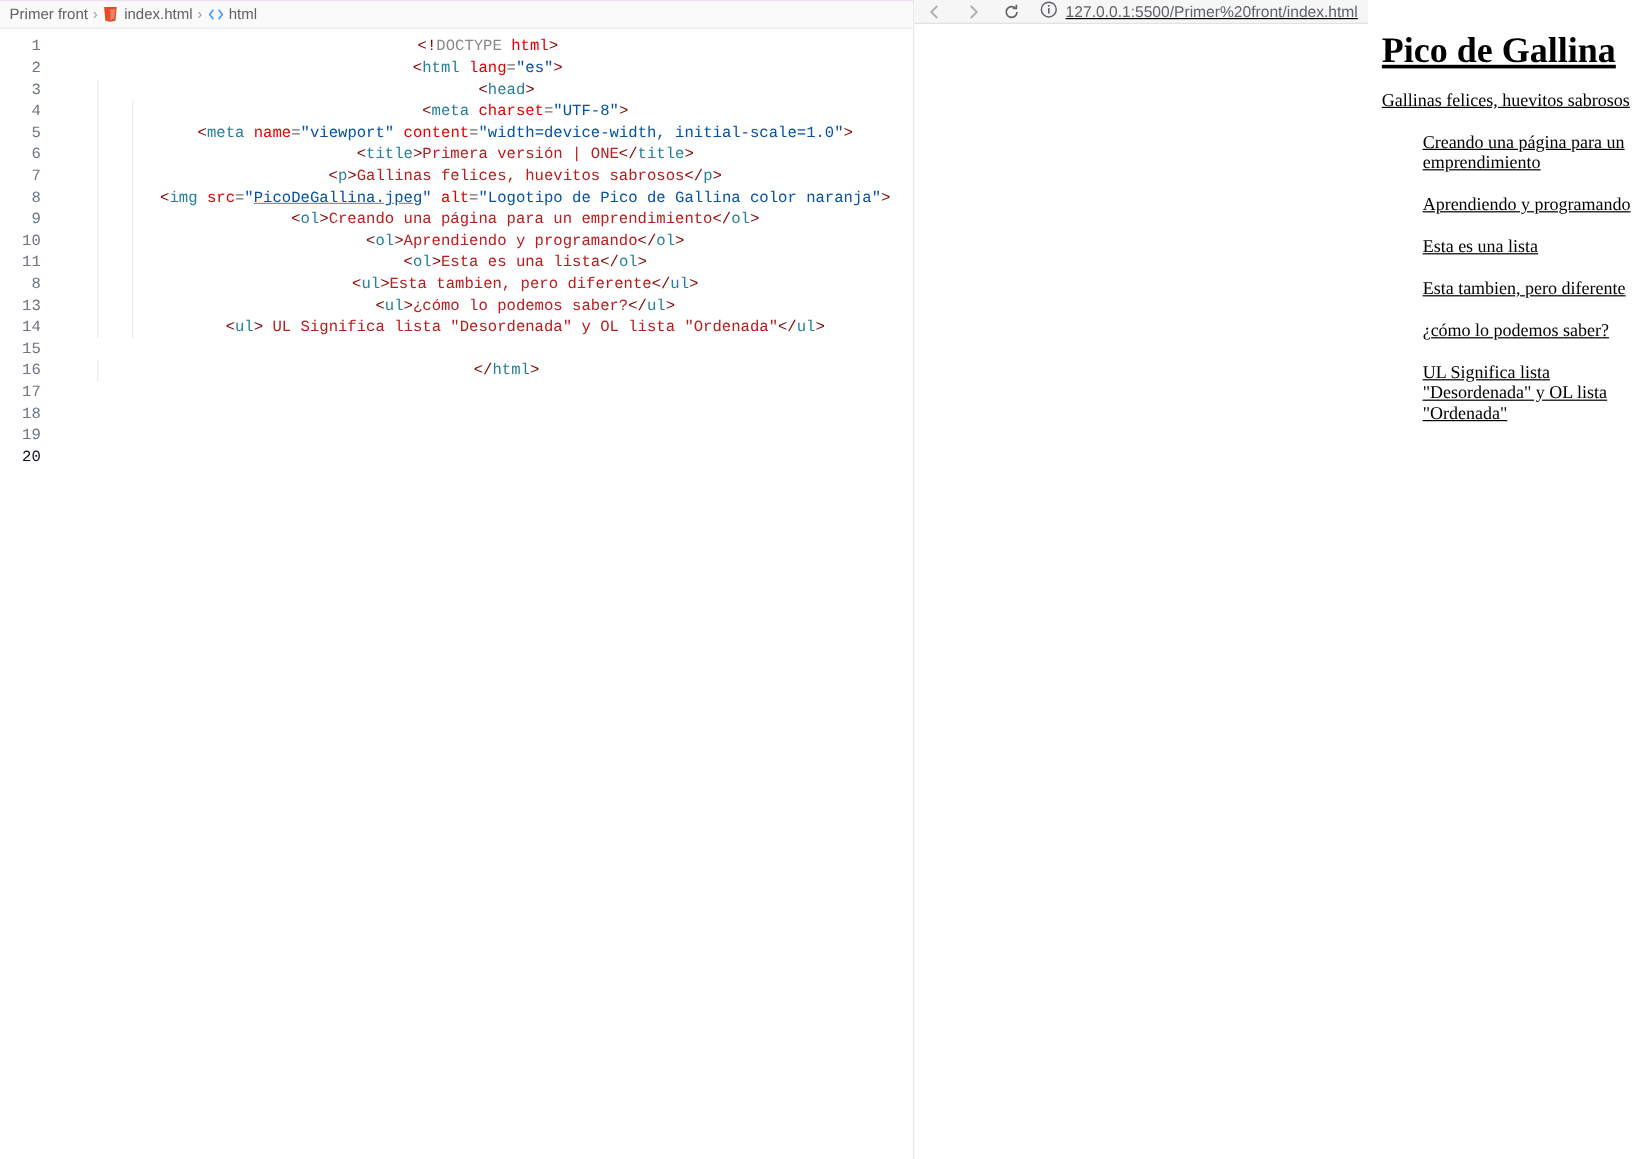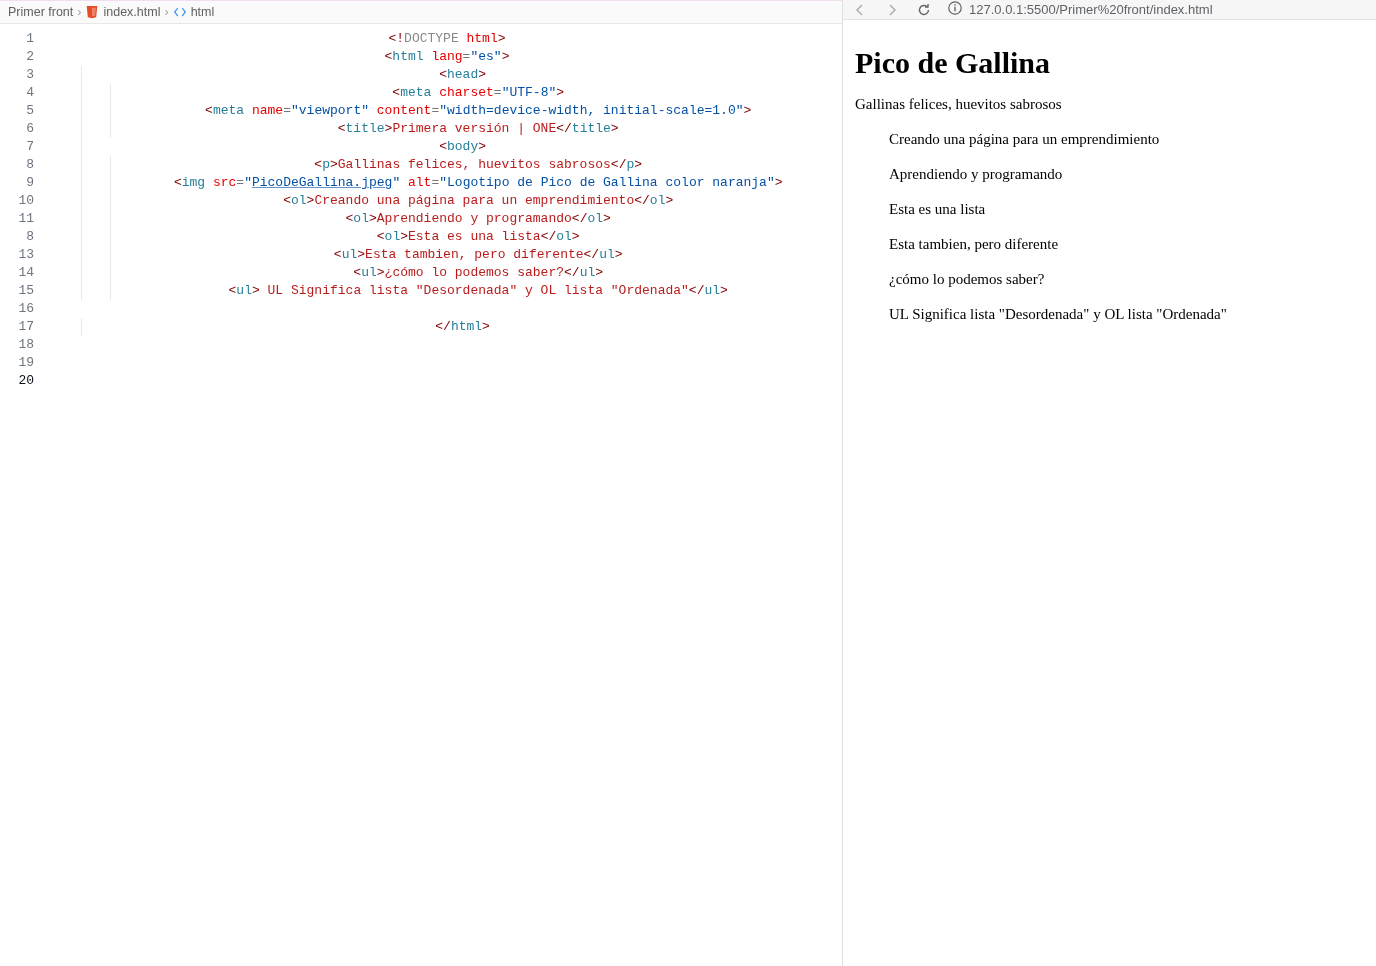--- a/index.html
+++ b/index.html
@@ -7,21 +7,21 @@
       font-family: -apple-system, BlinkMacSystemFont, "Segoe UI", sans-serif;
       display: flex;
       width: 1376px;
       height: 966px;
       overflow: hidden;
       background: #fff;
     }
 
     
     .editor-pane {
-      width: 843px;
+      width: 762px;
       height: 100%;
       background: #fff;
       border-right: 1px solid #e0e0e0;
       display: flex;
       flex-direction: column;
     }
     .breadcrumb-bar {
       height: 24px;
       border-top: 1px solid #f0dff0;
       border-bottom: 1px solid #e8e8e8;
@@ -87,22 +87,23 @@
     .tok-ol { color: #267f99; }
     .tok-link { color: #0451a5; text-decoration: underline; text-decoration-color: #0451a59c; }
     .tok-ang { color: #800000; }
     .txt { color: #b91c1c; }
 
     
     .browser-pane {
       flex: 1;
       height: 100%;
       display: flex;
-      flex-direction: column;
-      background: #fff;
+      flex-direction: row;
+      background: #fff;
+      text-decoration: underline;
     }
     .browser-toolbar {
       height: 20px;
       display: flex;
       align-items: center;
       padding: 0 8px;
       gap: 14px;
       color: #5f6368;
       font-size: 13px;
       background: #f6f6f6;
@@ -201,21 +202,20 @@
         <div>19</div>
         <div class="active-ln">20</div>
       </div>
     <div class="code-lines" id="codelines">
         <div class="line"><span class="tok-ang">&lt;!</span><span class="tok-doctype">DOCTYPE</span><span class="txt"> </span><span class="tok-attr">html</span><span class="tok-ang">&gt;</span></div>
         <div class="line"><span class="tok-ang">&lt;</span><span class="tok-tag">html</span><span class="txt"> </span><span class="tok-attr">lang</span><span class="tok-punc">=</span><span class="tok-val">"es"</span><span class="tok-ang">&gt;</span></div>
         <div class="line"><span>    </span><span class="indent-guide" style="left: 28.8px;"></span><span class="tok-ang">&lt;</span><span class="tok-tag">head</span><span class="tok-ang">&gt;</span></div>
         <div class="line"><span>        </span><span class="indent-guide" style="left: 28.8px;"></span><span class="indent-guide" style="left: 57.6px;"></span><span class="tok-ang">&lt;</span><span class="tok-tag">meta</span><span class="txt"> </span><span class="tok-attr">charset</span><span class="tok-punc">=</span><span class="tok-val">"UTF-8"</span><span class="tok-ang">&gt;</span></div>
         <div class="line"><span>        </span><span class="indent-guide" style="left: 28.8px;"></span><span class="indent-guide" style="left: 57.6px;"></span><span class="tok-ang">&lt;</span><span class="tok-tag">meta</span><span class="txt"> </span><span class="tok-attr">name</span><span class="tok-punc">=</span><span class="tok-val">"viewport"</span><span class="txt"> </span><span class="tok-attr">content</span><span class="tok-punc">=</span><span class="tok-val">"width=device-width, initial-scale=1.0"</span><span class="tok-ang">&gt;</span></div>
         <div class="line"><span>        </span><span class="indent-guide" style="left: 28.8px;"></span><span class="indent-guide" style="left: 57.6px;"></span><span class="tok-ang">&lt;</span><span class="tok-tag">title</span><span class="tok-ang">&gt;</span><span class="txt">Primera versión | ONE</span><span class="tok-ang">&lt;/</span><span class="tok-tag">title</span><span class="tok-ang">&gt;</span></div>
-        <div class="line"><span>    </span><span class="indent-guide" style="left: 28.8px;"></span><span class="tok-ang">&lt;</span><span class="tok-tag">body</span><span class="tok-ang">&gt;</span></div>
         <div class="line"><span>        </span><span class="indent-guide" style="left: 28.8px;"></span><span class="indent-guide" style="left: 57.6px;"></span><span class="tok-ang">&lt;</span><span class="tok-tag">p</span><span class="tok-ang">&gt;</span><span class="txt">Gallinas felices, huevitos sabrosos</span><span class="tok-ang">&lt;/</span><span class="tok-tag">p</span><span class="tok-ang">&gt;</span></div>
         <div class="line"><span>        </span><span class="indent-guide" style="left: 28.8px;"></span><span class="indent-guide" style="left: 57.6px;"></span><span class="tok-ang">&lt;</span><span class="tok-tag">img</span><span class="txt"> </span><span class="tok-attr">src</span><span class="tok-punc">=</span><span class="tok-val">"</span><span class="tok-link">PicoDeGallina.jpeg</span><span class="tok-val">"</span><span class="txt"> </span><span class="tok-attr">alt</span><span class="tok-punc">=</span><span class="tok-val">"Logotipo de Pico de Gallina color naranja"</span><span class="tok-ang">&gt;</span></div>
         <div class="line"><span>        </span><span class="indent-guide" style="left: 28.8px;"></span><span class="indent-guide" style="left: 57.6px;"></span><span class="tok-ang">&lt;</span><span class="tok-ol">ol</span><span class="tok-ang">&gt;</span><span class="txt">Creando una página para un emprendimiento</span><span class="tok-ang">&lt;/</span><span class="tok-ol">ol</span><span class="tok-ang">&gt;</span></div>
         <div class="line"><span>        </span><span class="indent-guide" style="left: 28.8px;"></span><span class="indent-guide" style="left: 57.6px;"></span><span class="tok-ang">&lt;</span><span class="tok-ol">ol</span><span class="tok-ang">&gt;</span><span class="txt">Aprendiendo y programando</span><span class="tok-ang">&lt;/</span><span class="tok-ol">ol</span><span class="tok-ang">&gt;</span></div>
         <div class="line"><span>        </span><span class="indent-guide" style="left: 28.8px;"></span><span class="indent-guide" style="left: 57.6px;"></span><span class="tok-ang">&lt;</span><span class="tok-ol">ol</span><span class="tok-ang">&gt;</span><span class="txt">Esta es una lista</span><span class="tok-ang">&lt;/</span><span class="tok-ol">ol</span><span class="tok-ang">&gt;</span></div>
         <div class="line"><span>        </span><span class="indent-guide" style="left: 28.8px;"></span><span class="indent-guide" style="left: 57.6px;"></span><span class="tok-ang">&lt;</span><span class="tok-ol">ul</span><span class="tok-ang">&gt;</span><span class="txt">Esta tambien, pero diferente</span><span class="tok-ang">&lt;/</span><span class="tok-ol">ul</span><span class="tok-ang">&gt;</span></div>
         <div class="line"><span>        </span><span class="indent-guide" style="left: 28.8px;"></span><span class="indent-guide" style="left: 57.6px;"></span><span class="tok-ang">&lt;</span><span class="tok-ol">ul</span><span class="tok-ang">&gt;</span><span class="txt">¿cómo lo podemos saber?</span><span class="tok-ang">&lt;/</span><span class="tok-ol">ul</span><span class="tok-ang">&gt;</span></div>
         <div class="line"><span>        </span><span class="indent-guide" style="left: 28.8px;"></span><span class="indent-guide" style="left: 57.6px;"></span><span class="tok-ang">&lt;</span><span class="tok-ol">ul</span><span class="tok-ang">&gt;</span><span class="txt"> UL Significa lista "Desordenada" y OL lista "Ordenada"</span><span class="tok-ang">&lt;/</span><span class="tok-ol">ul</span><span class="tok-ang">&gt;</span></div>
         <div class="line"></div>
         <div class="line"><span>    </span><span class="indent-guide" style="left: 28.8px;"></span><span class="tok-ang">&lt;/</span><span class="tok-tag">html</span><span class="tok-ang">&gt;</span></div>

